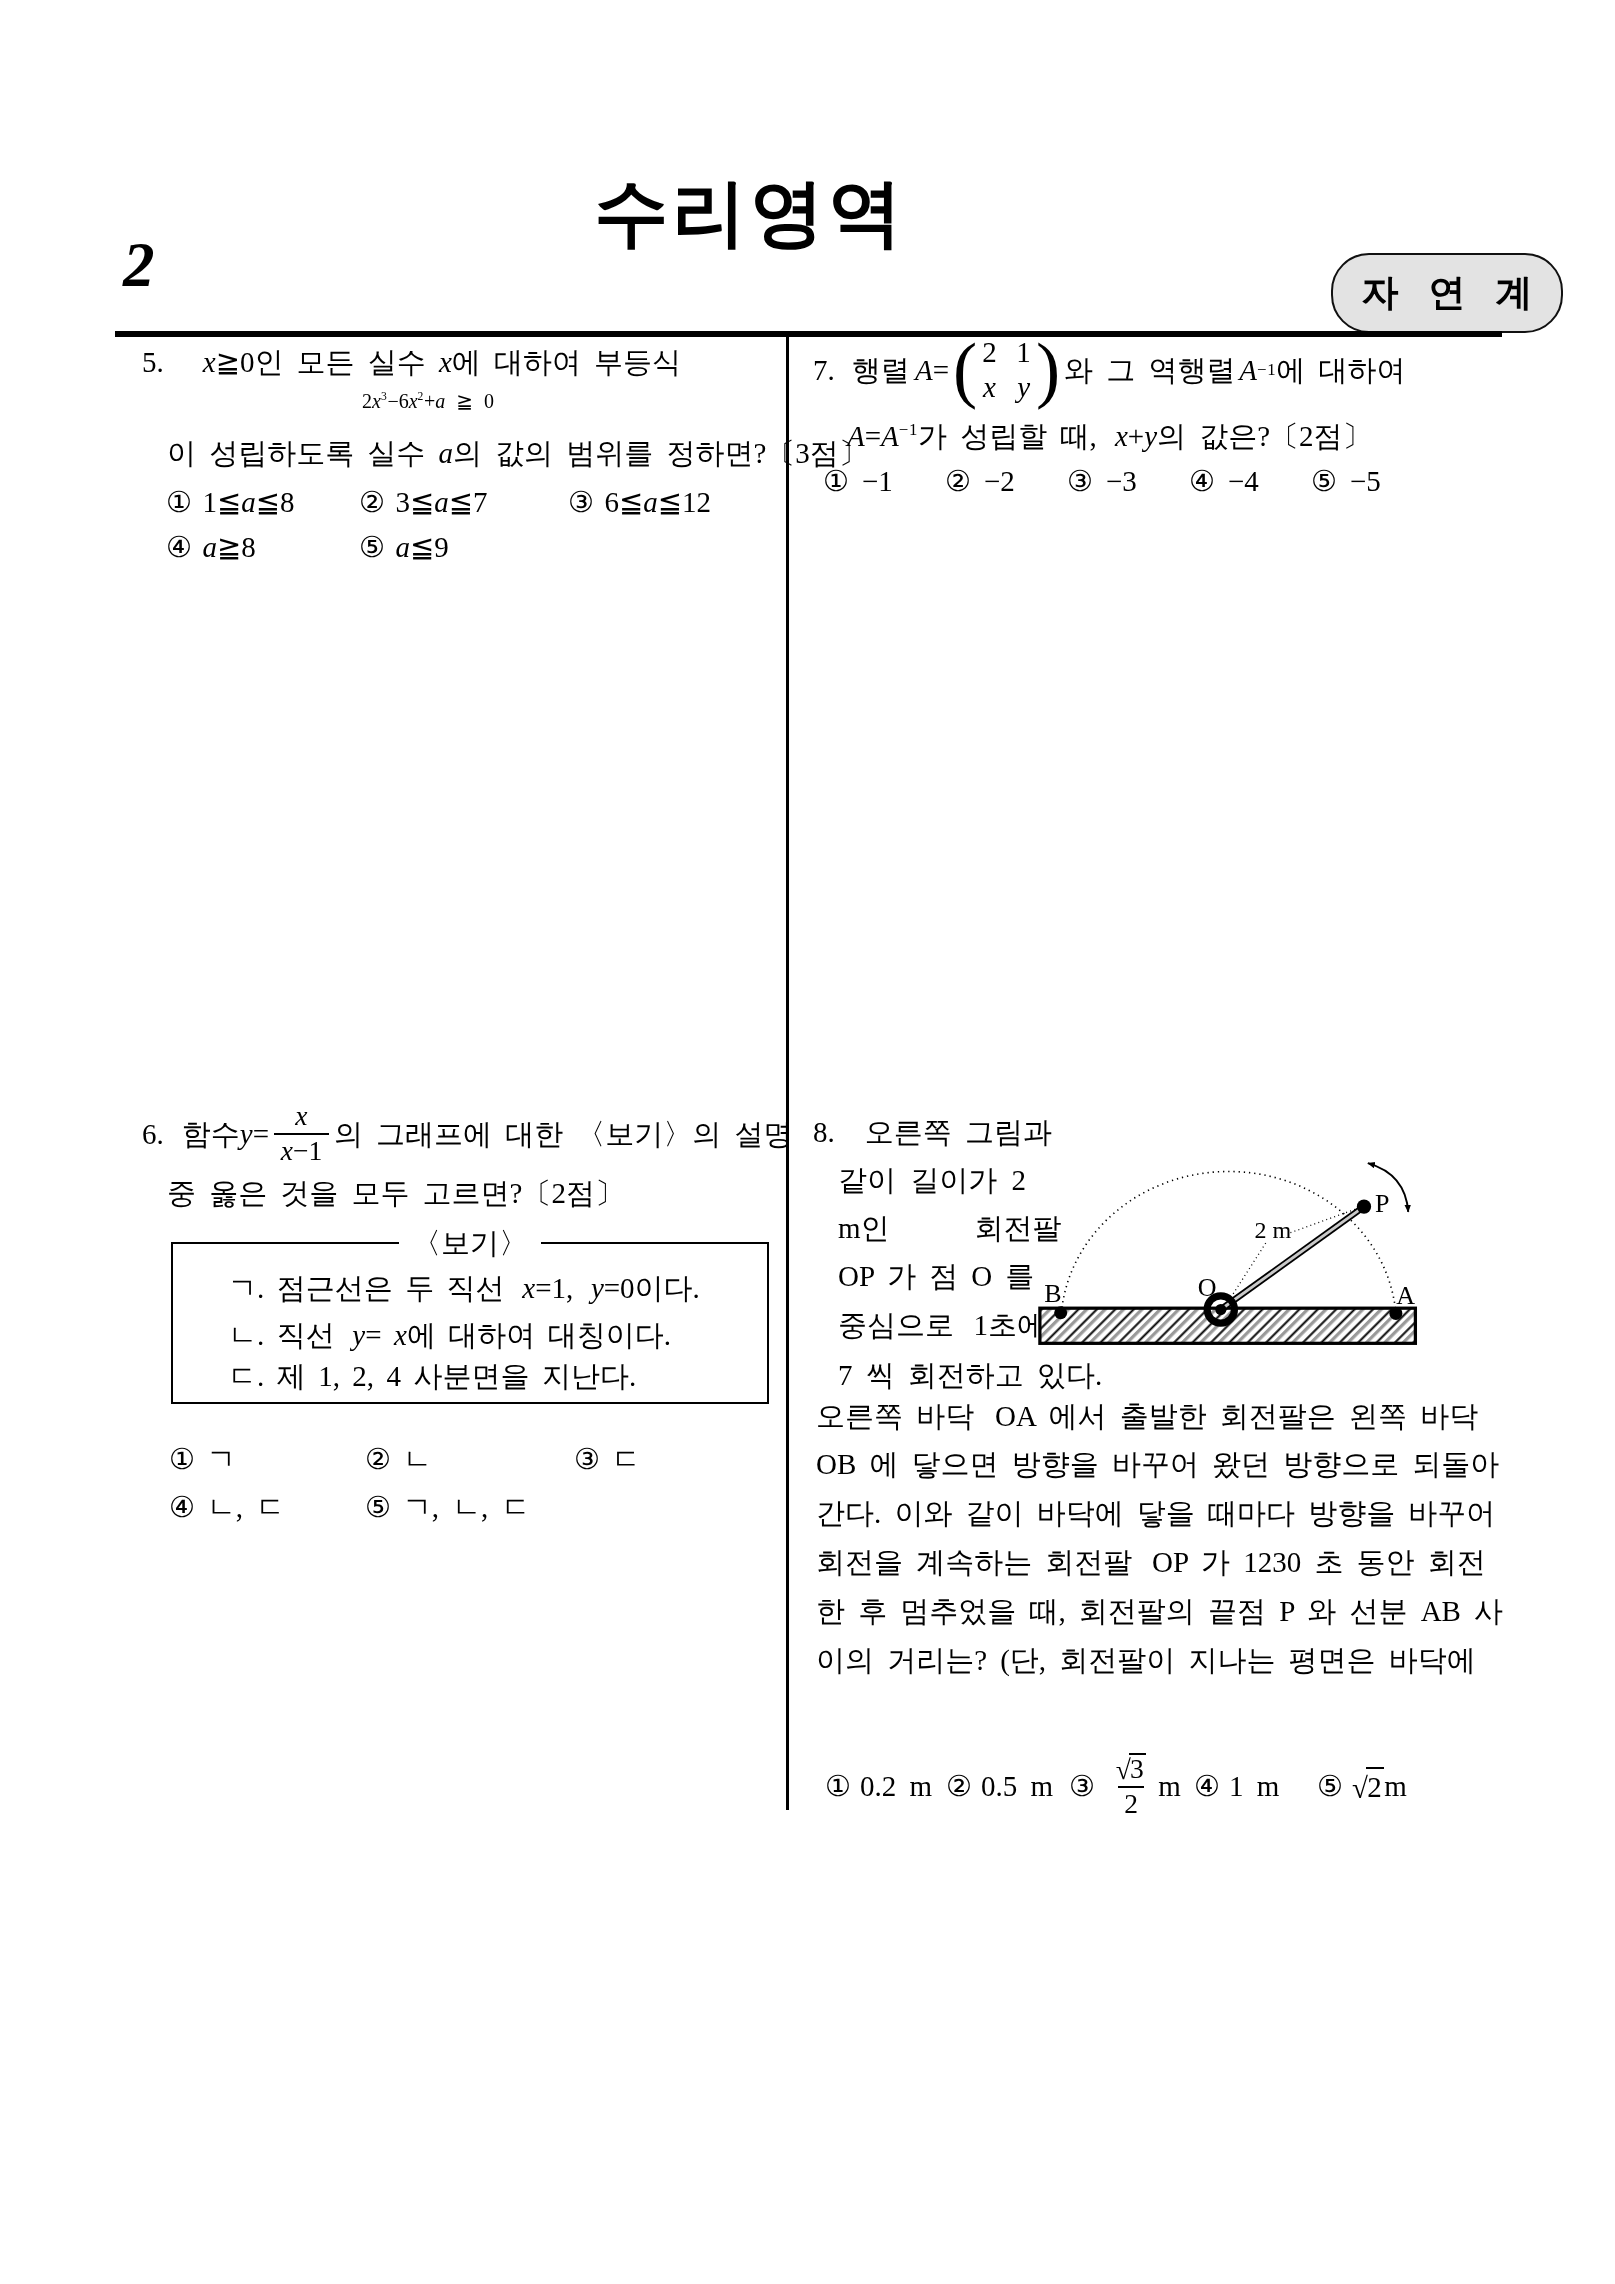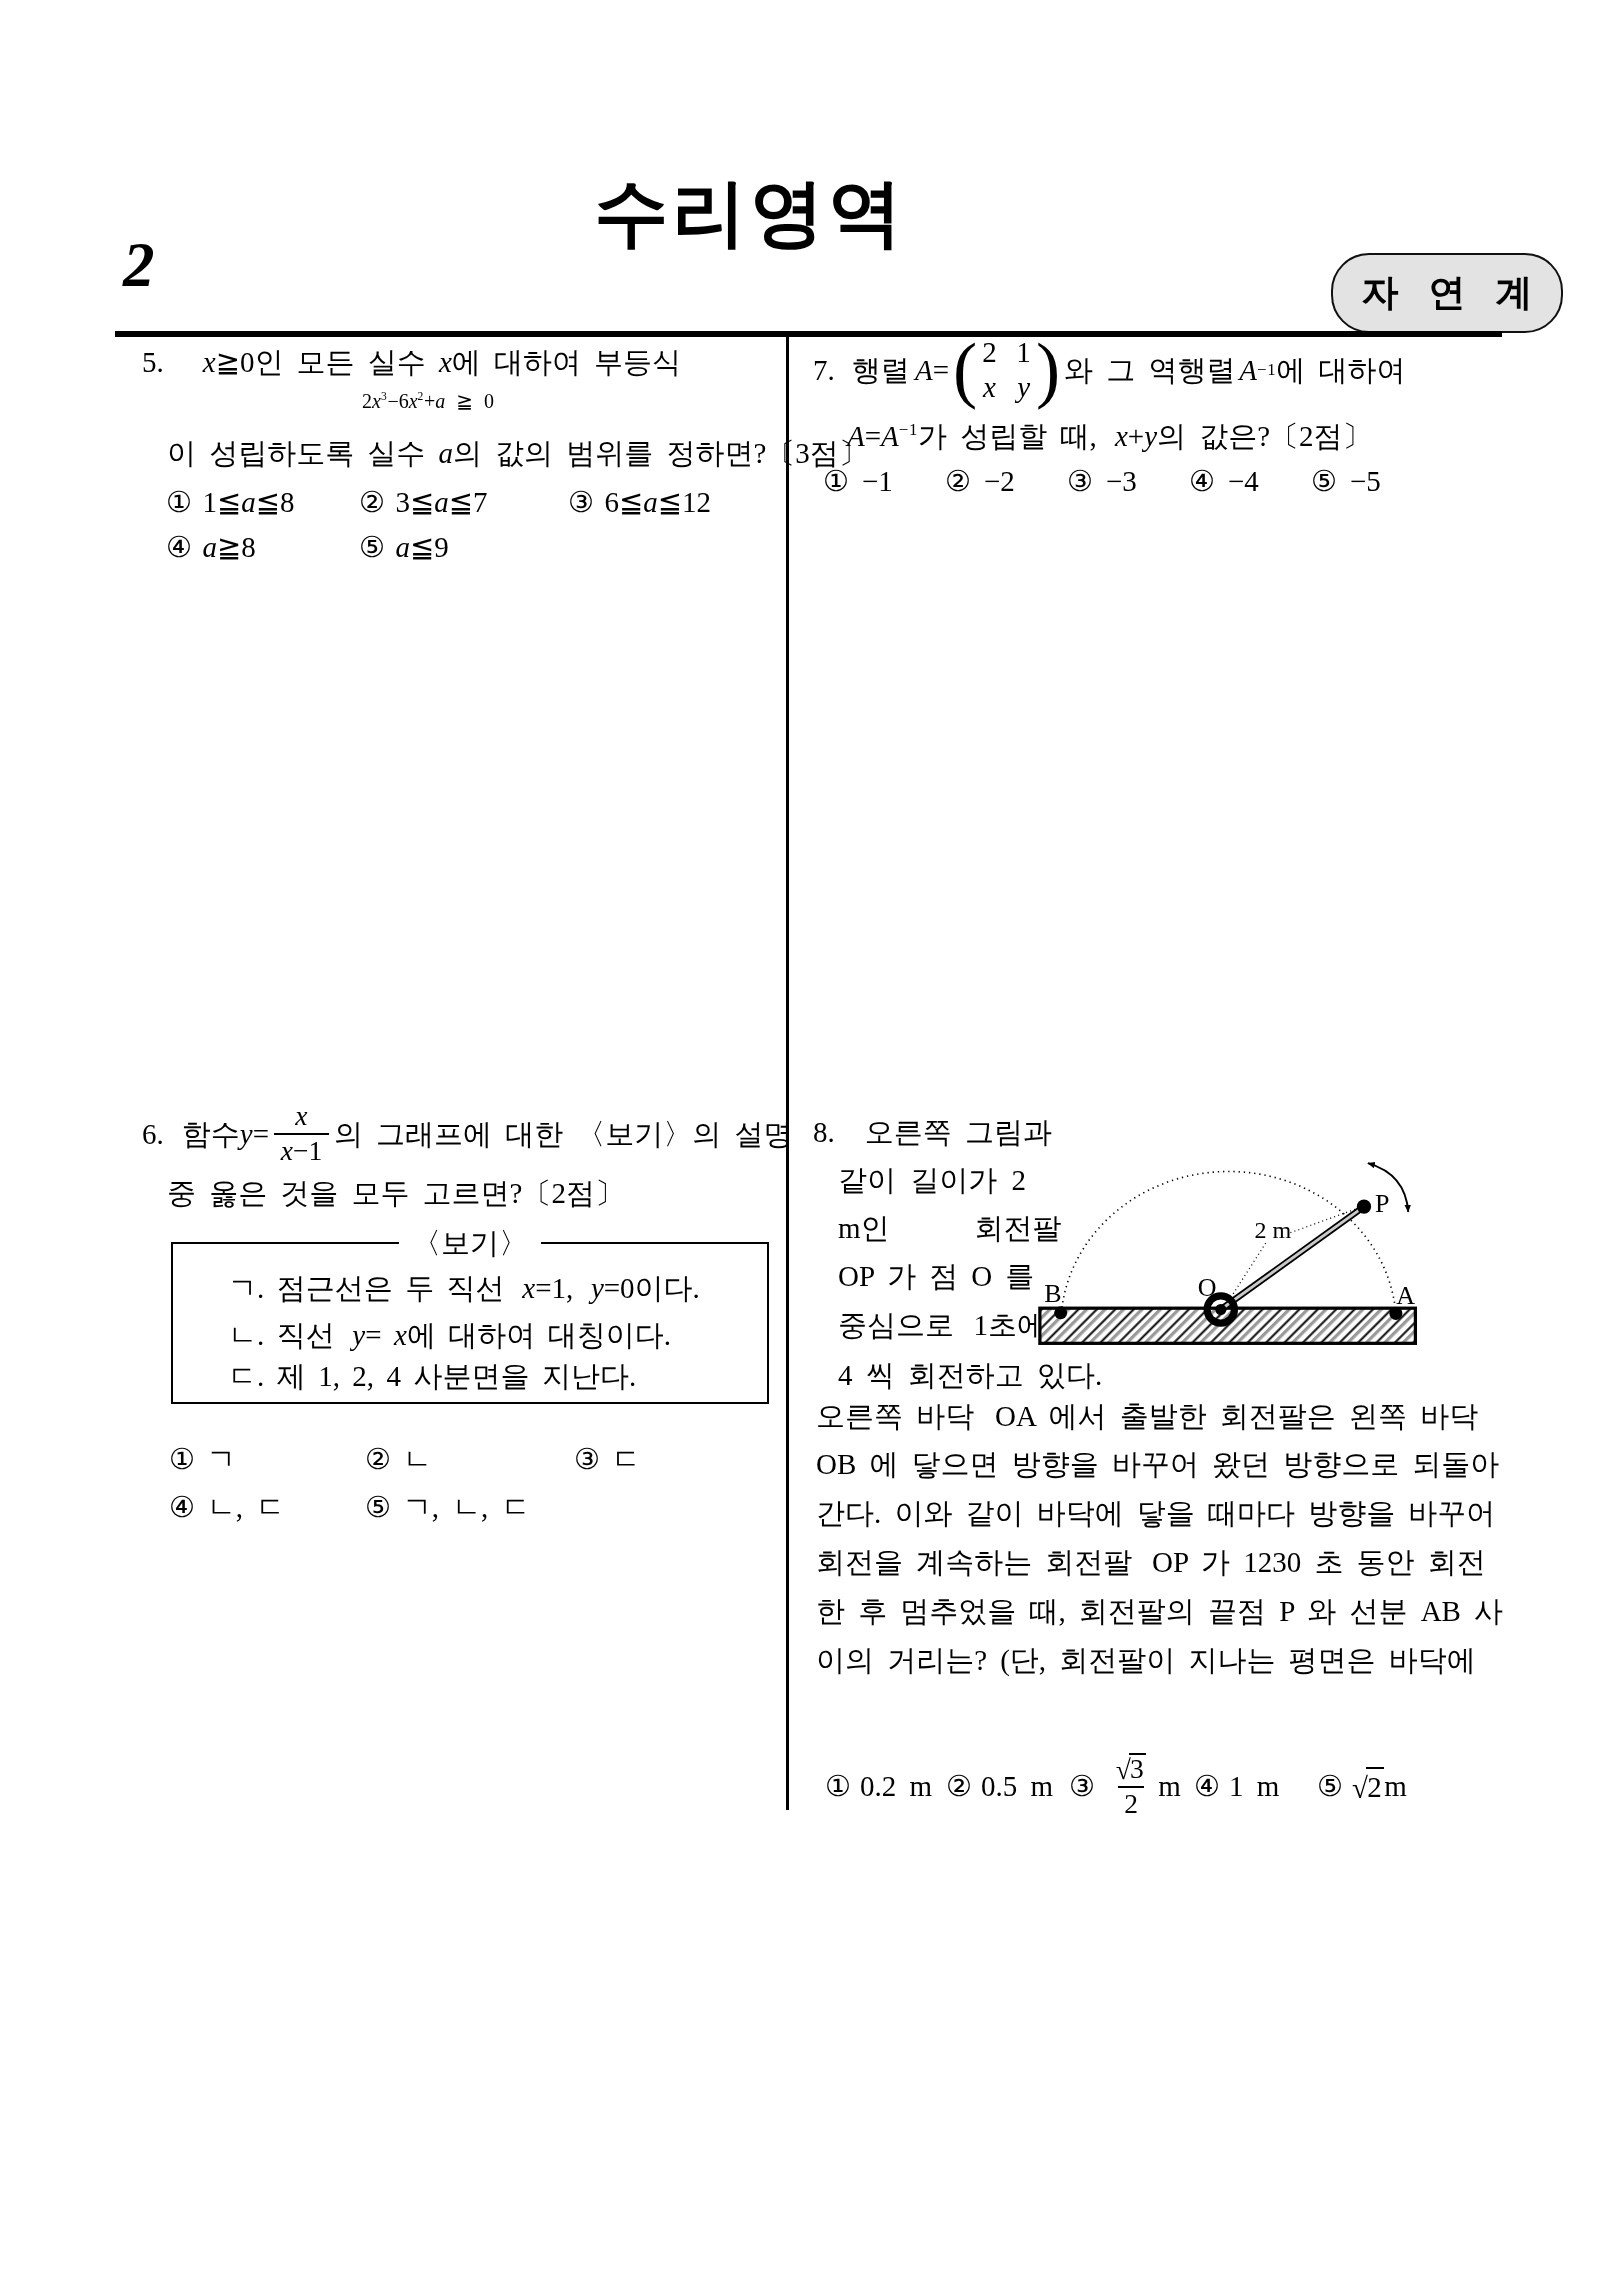--- a/index.html
+++ b/index.html
@@ -122,21 +122,21 @@
   <div class="line" style="left:945px; top:463px;"><span class="c-circ">②</span><span class="sp" style="width: 13px;"></span><span>−2</span></div>
   <div class="line" style="left:1067px; top:463px;"><span class="c-circ">③</span><span class="sp" style="width: 13px;"></span><span>−3</span></div>
   <div class="line" style="left:1189px; top:463px;"><span class="c-circ">④</span><span class="sp" style="width: 13px;"></span><span>−4</span></div>
   <div class="line" style="left:1311px; top:463px;"><span class="c-circ">⑤</span><span class="sp" style="width: 13px;"></span><span>−5</span></div>
 
   <div class="line" style="left:813px; top:1114px;"><span class="c-qno">8.</span><span class="sp" style="width: 30px;"></span><span>오른쪽 그림과</span></div>
   <div class="line" style="left:838px; top:1162px;"><span>같이</span><span class="sp" style="width: 14.3px;"></span><span>길이가</span><span class="sp" style="width: 14.3px;"></span><span>2</span></div>
   <div class="line" style="left:838px; top:1210px;"><span>m인</span><span class="sp" style="width: 85px;"></span><span>회전팔</span></div>
   <div class="line" style="left:838px; top:1258px;"><span>OP 가</span><span class="sp" style="width: 13px;"></span><span>점</span><span class="sp" style="width: 13px;"></span><span>O 를</span></div>
   <div class="line" style="left:838px; top:1307px;"><span>중심으로</span><span class="sp" style="width: 19.6px;"></span><span>1초에</span></div>
-  <div class="line" style="left:838px; top:1357px;"><span>4 씩 회전하고 있다.</span></div>
+  <div class="line" style="left:838px; top:1357px;"><span>7 씩 회전하고 있다.</span></div>
   <div class="line" style="left:816px; top:1446px;"><span>OB 에 닿으면 방향을 바꾸어 왔던 방향으로 되돌아</span></div>
   <div class="line" style="left:816px; top:1398px;"><span>오른쪽 바닥 </span><span class="sp" style="width: 7.8px;"></span><span>OA 에서 출발한 회전팔은 왼쪽 바닥</span></div>
   <div class="line" style="left:816px; top:1495px;"><span>간다. 이와 같이 바닥에 닿을 때마다 방향을 바꾸어</span></div>
   <div class="line" style="left:816px; top:1544px;"><span>회전을 계속하는 회전팔 </span><span class="sp" style="width: 6.5px;"></span><span>OP 가 1230 초 동안 회전</span></div>
   <div class="line" style="left:816px; top:1642px;"><span>이의 거리는? (단, 회전팔이 지나는 평면은 바닥에</span></div>
   <div class="line" style="left:816px; top:1593px;"><span>한 후 멈추었을 때, 회전팔의 끝점 P 와 선분 AB 사</span></div>
 
   <div class="line vline" style="left:825px; top:1750px;">
       <span class="c-circ">①</span>
       <span class="sp" style="width: 9px;"></span>

